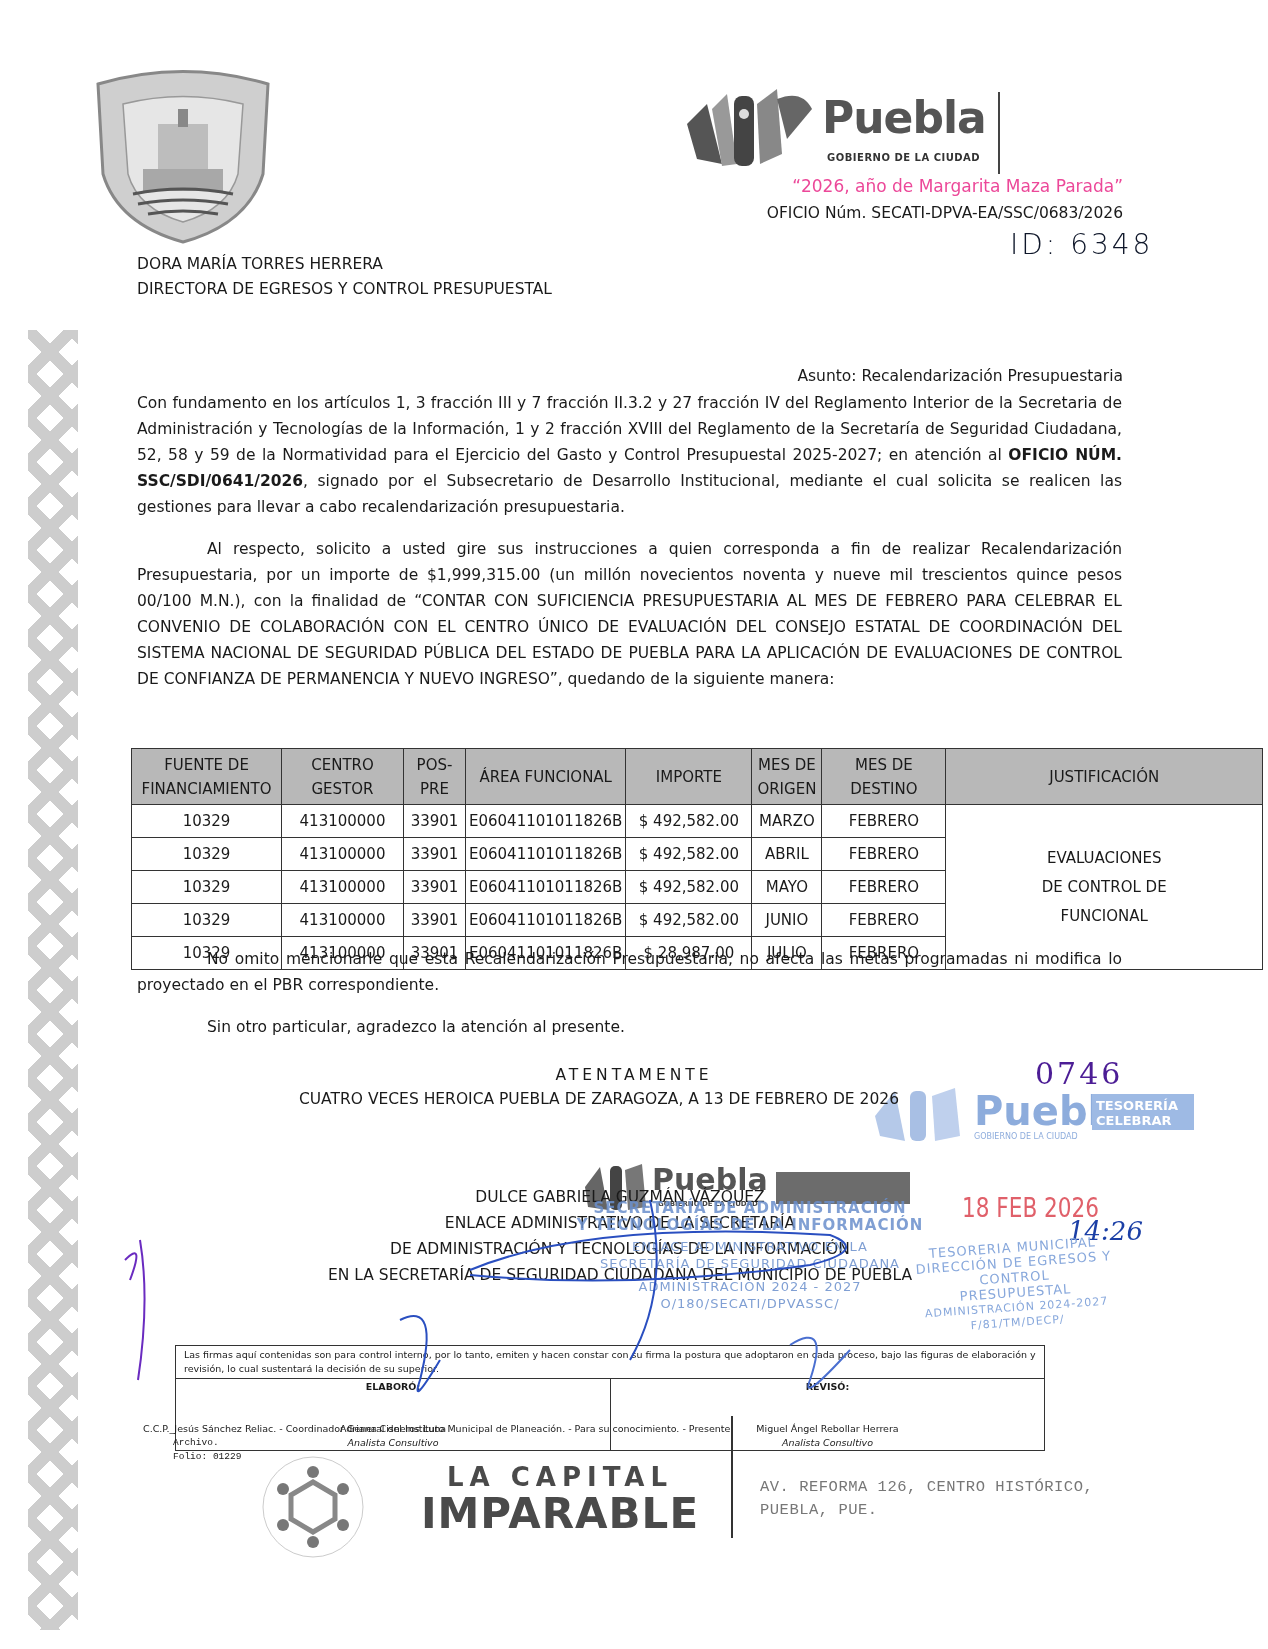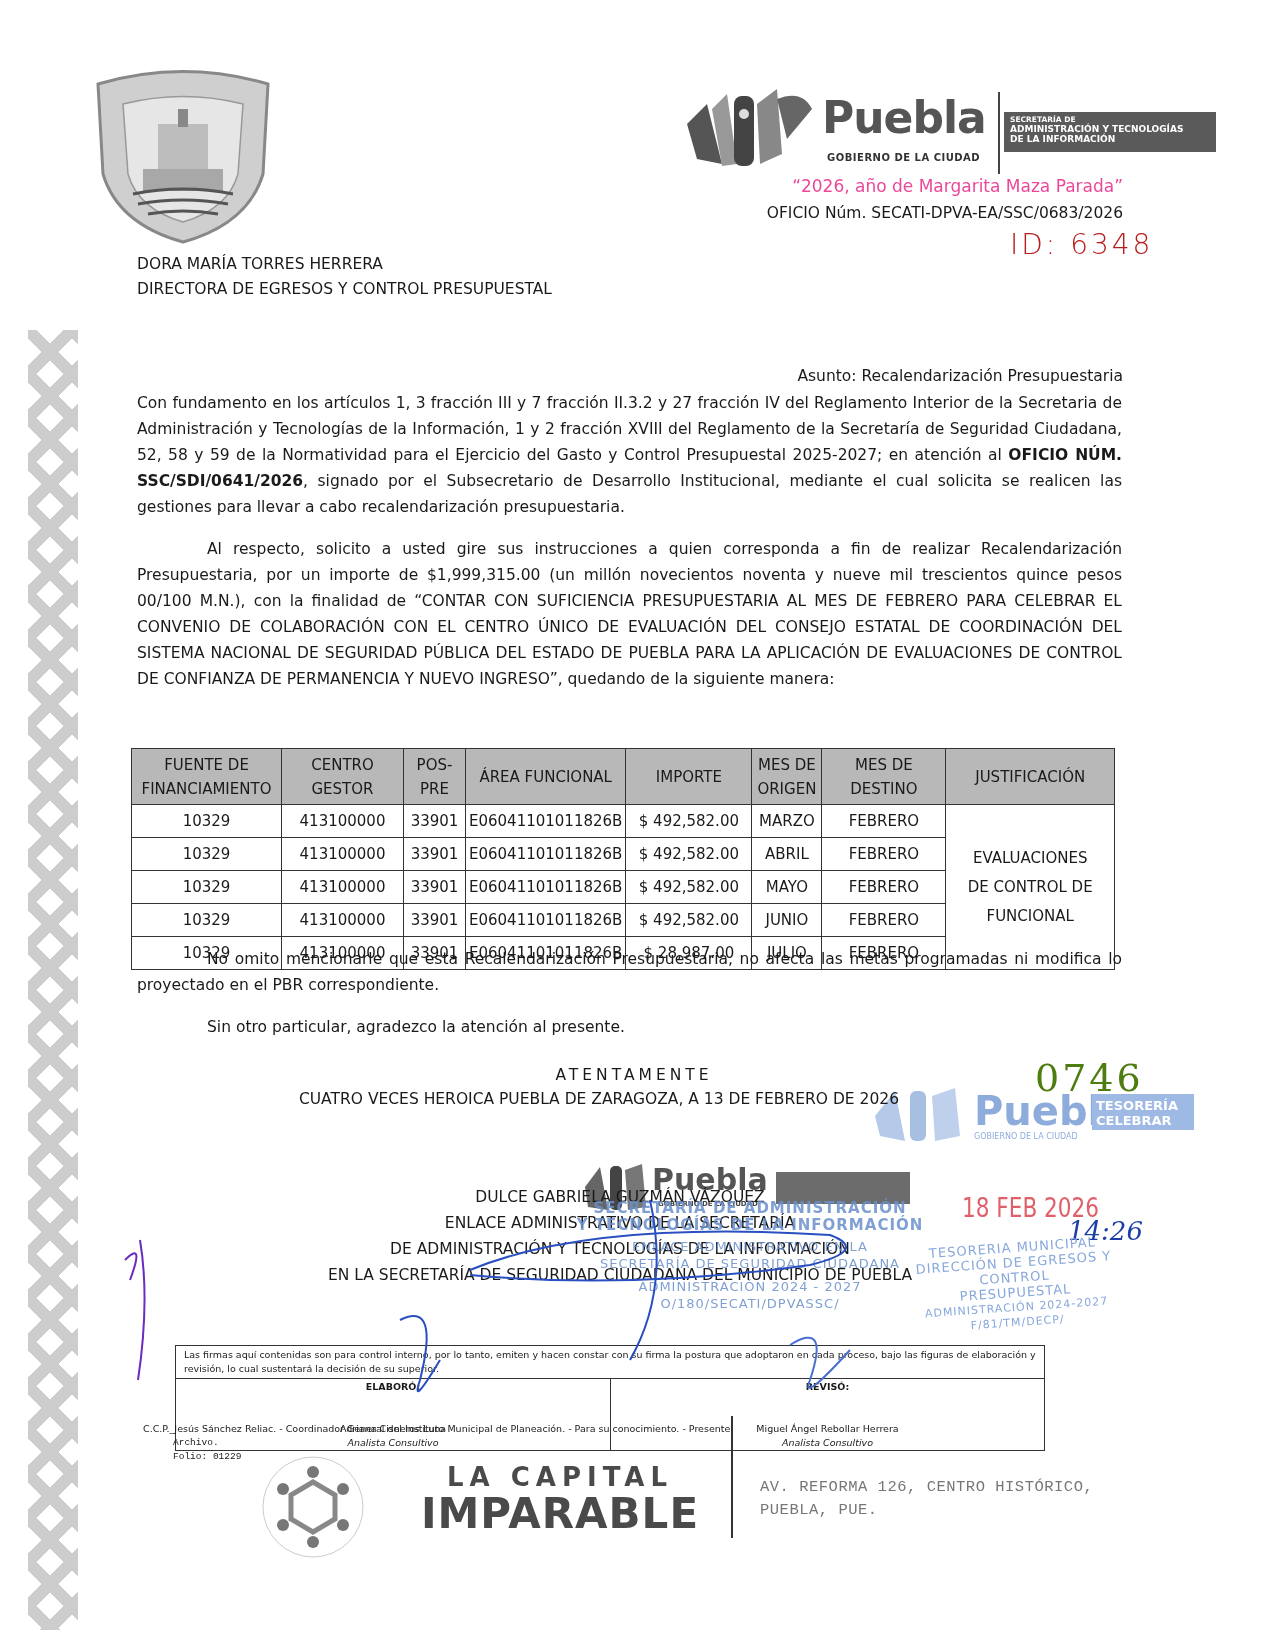--- a/index.html
+++ b/index.html
@@ -21,43 +21,43 @@
   .logo-art { position: absolute; left: 0; top: 0; width: 135px; height: 86px; }
   .logo-word { position: absolute; left: 140px; top: 8px; font-family: "DejaVu Sans", sans-serif; font-weight: bold; font-size: 44px; color: #555; letter-spacing: -1px; }
   .logo-sub { position: absolute; left: 145px; top: 68px; font-size: 10px; font-weight: bold; color: #333; letter-spacing: 0.5px; }
   .logo-divider { position: absolute; left: 316px; top: 8px; width: 2px; height: 82px; background: #444; }
   .logo-secretaria { position: absolute; left: 322px; top: 28px; width: 212px; height: 40px; background: #5a5a5a; color: #fff; padding: 3px 6px; }
   .logo-secretaria .s1 { font-size: 7.5px; font-weight: bold; display: block; }
   .logo-secretaria .s2 { font-size: 9px; font-weight: bold; display: block; line-height: 10px; }
 
   .motto { position: absolute; right: 145px; top: 176px; font-size: 17px; color: #ec4899; text-align: right; }
   .oficio-num { position: absolute; right: 145px; top: 204px; font-size: 15.5px; color: #1a1a1a; text-align: right; }
-  .id-handwritten { position: absolute; left: 1010px; top: 228px; font-family: "DejaVu Sans", sans-serif; font-size: 28px; color: #b91c1c; letter-spacing: 3px; font-weight: 300; }
+  .id-handwritten { position: absolute; left: 1010px; top: 228px; font-family: "DejaVu Sans", sans-serif; font-size: 28px; color: #0f172a; letter-spacing: 3px; font-weight: 300; }
 
   
   .recipient { position: absolute; left: 137px; top: 252px; font-size: 15.5px; line-height: 25px; }
   .recipient .presente { letter-spacing: 4px; }
 
   .asunto { position: absolute; right: 145px; top: 367px; font-size: 15.5px; }
 
   .para { position: absolute; left: 137px; width: 985px; font-size: 15.5px; line-height: 26px; text-align: justify; }
   .para b { font-weight: bold; }
   .indent { display: inline-block; width: 70px; }
 
   
-  .budget-table { position: absolute; left: 131px; top: 748px; width: 984px; border-collapse: collapse; font-size: 15px; padding-left: 12px; }
+  .budget-table { position: absolute; left: 131px; top: 748px; width: 1132px; border-collapse: collapse; font-size: 15px; padding-left: 12px; }
   .budget-table th, .budget-table td { border: 1.5px solid #333; text-align: center; padding: 0 3px; }
   .budget-table th { background: #b8b8b8; font-weight: normal; height: 56px; line-height: 24px; }
   .budget-table td { height: 33px; }
   .budget-table td.just { line-height: 29px; }
 
   .signature-block { position: absolute; left: 0; width: 1268px; text-align: center; font-size: 15.5px; }
   .sign-name { position: absolute; left: 300px; width: 640px; text-align: center; font-size: 15.5px; line-height: 26px; }
 
-  .folio-red { position: absolute; left: 1035px; top: 1056px; font-family: "DejaVu Serif", serif; font-size: 38px; color: #4d7c0f; letter-spacing: 3px; }
+  .folio-red { position: absolute; left: 1035px; top: 1056px; font-family: "DejaVu Serif", serif; font-size: 30px; color: #4c1d95; letter-spacing: 3px; }
   .date-stamp { position: absolute; left: 962px; top: 1192px; font-family: "DejaVu Sans", sans-serif; font-size: 27px; color: #e0606a; transform: scaleX(0.8); transform-origin: left; }
   .time-hand { position: absolute; left: 1068px; top: 1216px; font-family: "DejaVu Serif", serif; font-style: italic; font-size: 26px; color: #1b3fa6; }
 
   .stamp-tesoreria { position: absolute; left: 870px; top: 1086px; width: 330px; height: 60px; color: #7a9ed6; opacity: 0.85; }
   .stamp-tesoreria .pw { position: absolute; left: 104px; top: 2px; font-size: 40px; font-weight: bold; }
   .stamp-tesoreria .box { position: absolute; left: 222px; top: 8px; width: 102px; height: 36px; background: #8eaee0; color: #fff; font-size: 13px; font-weight: bold; padding: 4px; }
   .stamp-tesoreria .gob { position: absolute; left: 104px; top: 46px; font-size: 8px; }
 
   .stamp-blue-text { position: absolute; left: 880px; top: 1240px; width: 270px; text-align: center; color: #88a8dc; font-size: 13px; line-height: 15px; transform: rotate(-4deg); letter-spacing: 1px; }
 
@@ -111,25 +111,20 @@
     <path d="M5 40 L25 20 L40 80 L15 75 Z" fill="#555"></path>
     <path d="M30 25 L45 10 L55 80 L40 82 Z" fill="#999"></path>
     <rect x="52" y="12" width="20" height="70" rx="8" fill="#444"></rect>
     <circle cx="62" cy="30" r="5" fill="#ddd"></circle>
     <path d="M75 20 L95 5 L100 70 L78 80 Z" fill="#888"></path>
     <path d="M95 15 Q120 5 130 25 L105 55 Z" fill="#666"></path>
   </svg>
   <span class="logo-word">Puebla</span>
   <span class="logo-sub">GOBIERNO DE LA CIUDAD</span>
   <div class="logo-divider"></div>
-  <div class="logo-secretaria">
-    <span class="s1">SECRETARÍA DE</span>
-    <span class="s2">ADMINISTRACIÓN Y TECNOLOGÍAS</span>
-    <span class="s2">DE LA INFORMACIÓN</span>
-  </div>
 </div>
 
 <div class="motto">“2026, año de Margarita Maza Parada”</div>
 <div class="oficio-num">OFICIO Núm. SECATI-DPVA-EA/SSC/0683/2026</div>
 <div class="id-handwritten">ID: 6348</div>
 
 <div class="recipient">
   <div>DORA MARÍA TORRES HERRERA</div>
   <div>DIRECTORA DE EGRESOS Y CONTROL PRESUPUESTAL</div>
 </div>

